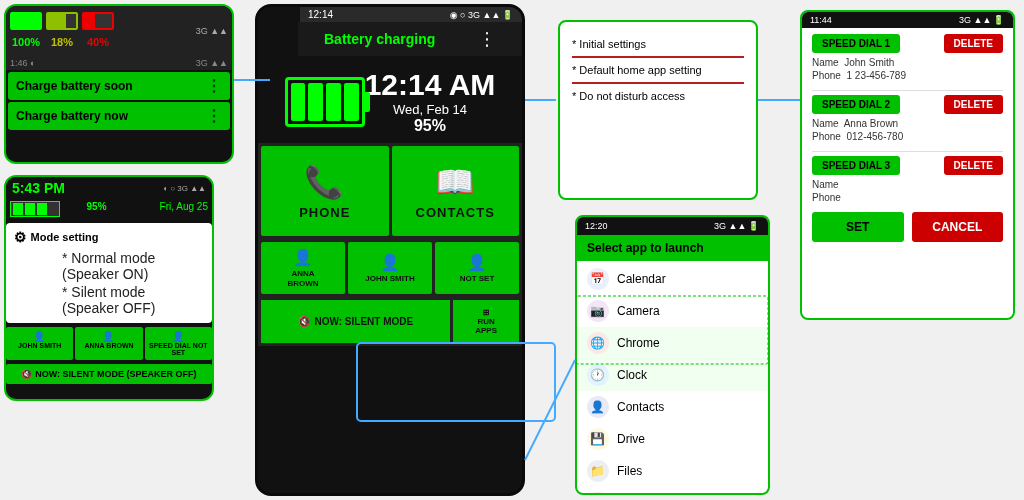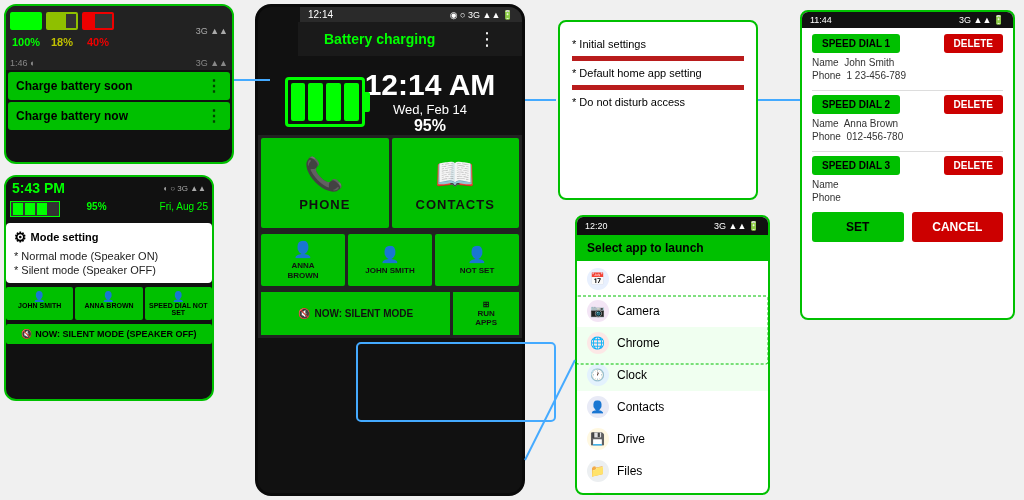--- a/index.html
+++ b/index.html
@@ -94,23 +94,24 @@
     .ps-modal-title {
       font-size: 11px;
       font-weight: bold;
       color: #000;
       display: flex;
       align-items: center;
       gap: 4px;
       margin-bottom: 4px;
     }
     .ps-modal-item {
-      font-size: 11px;
+      font-size: 14px;
       color: #222;
       padding: 1px 0;
+      margin-left: 48px;
     }
 
     .ps-contacts-row {
       display: flex;
       gap: 2px;
       margin: 4px 0;
     }
     .ps-contact-btn {
       flex: 1;
       background: #00c000;
@@ -166,21 +167,21 @@
       margin-left: 40px;
     }
     .main-header-title { color: #0f0; font-size: 14px; font-weight: bold; }
     .main-header-dots { color: white; font-size: 18px; cursor: pointer; }
 
     .main-battery-display {
       background: #111;
       display: flex;
       align-items: center;
       justify-content: center;
-      padding: 12px 0 0;
+      padding: 12px 0 8px;
     }
     .main-battery-visual {
       width: 80px;
       height: 50px;
       border: 3px solid #0f0;
       border-radius: 4px;
       position: relative;
       display: flex;
       align-items: center;
       padding: 3px;
@@ -298,21 +299,21 @@
       border-radius: 8px;
       overflow: hidden;
     }
     .settings-body {
       padding: 10px 12px;
     }
     .settings-item {
       font-size: 11px;
       color: #000;
       padding: 6px 0;
-      border-bottom: 5px solid #b91c1c;
+      border-bottom: 2px solid #b91c1c;
       cursor: pointer;
     }
     .settings-item:last-child { border-bottom: none; }
 
     
     .panel-app-select {
       position: absolute;
       top: 215px;
       left: 575px;
       width: 195px;

